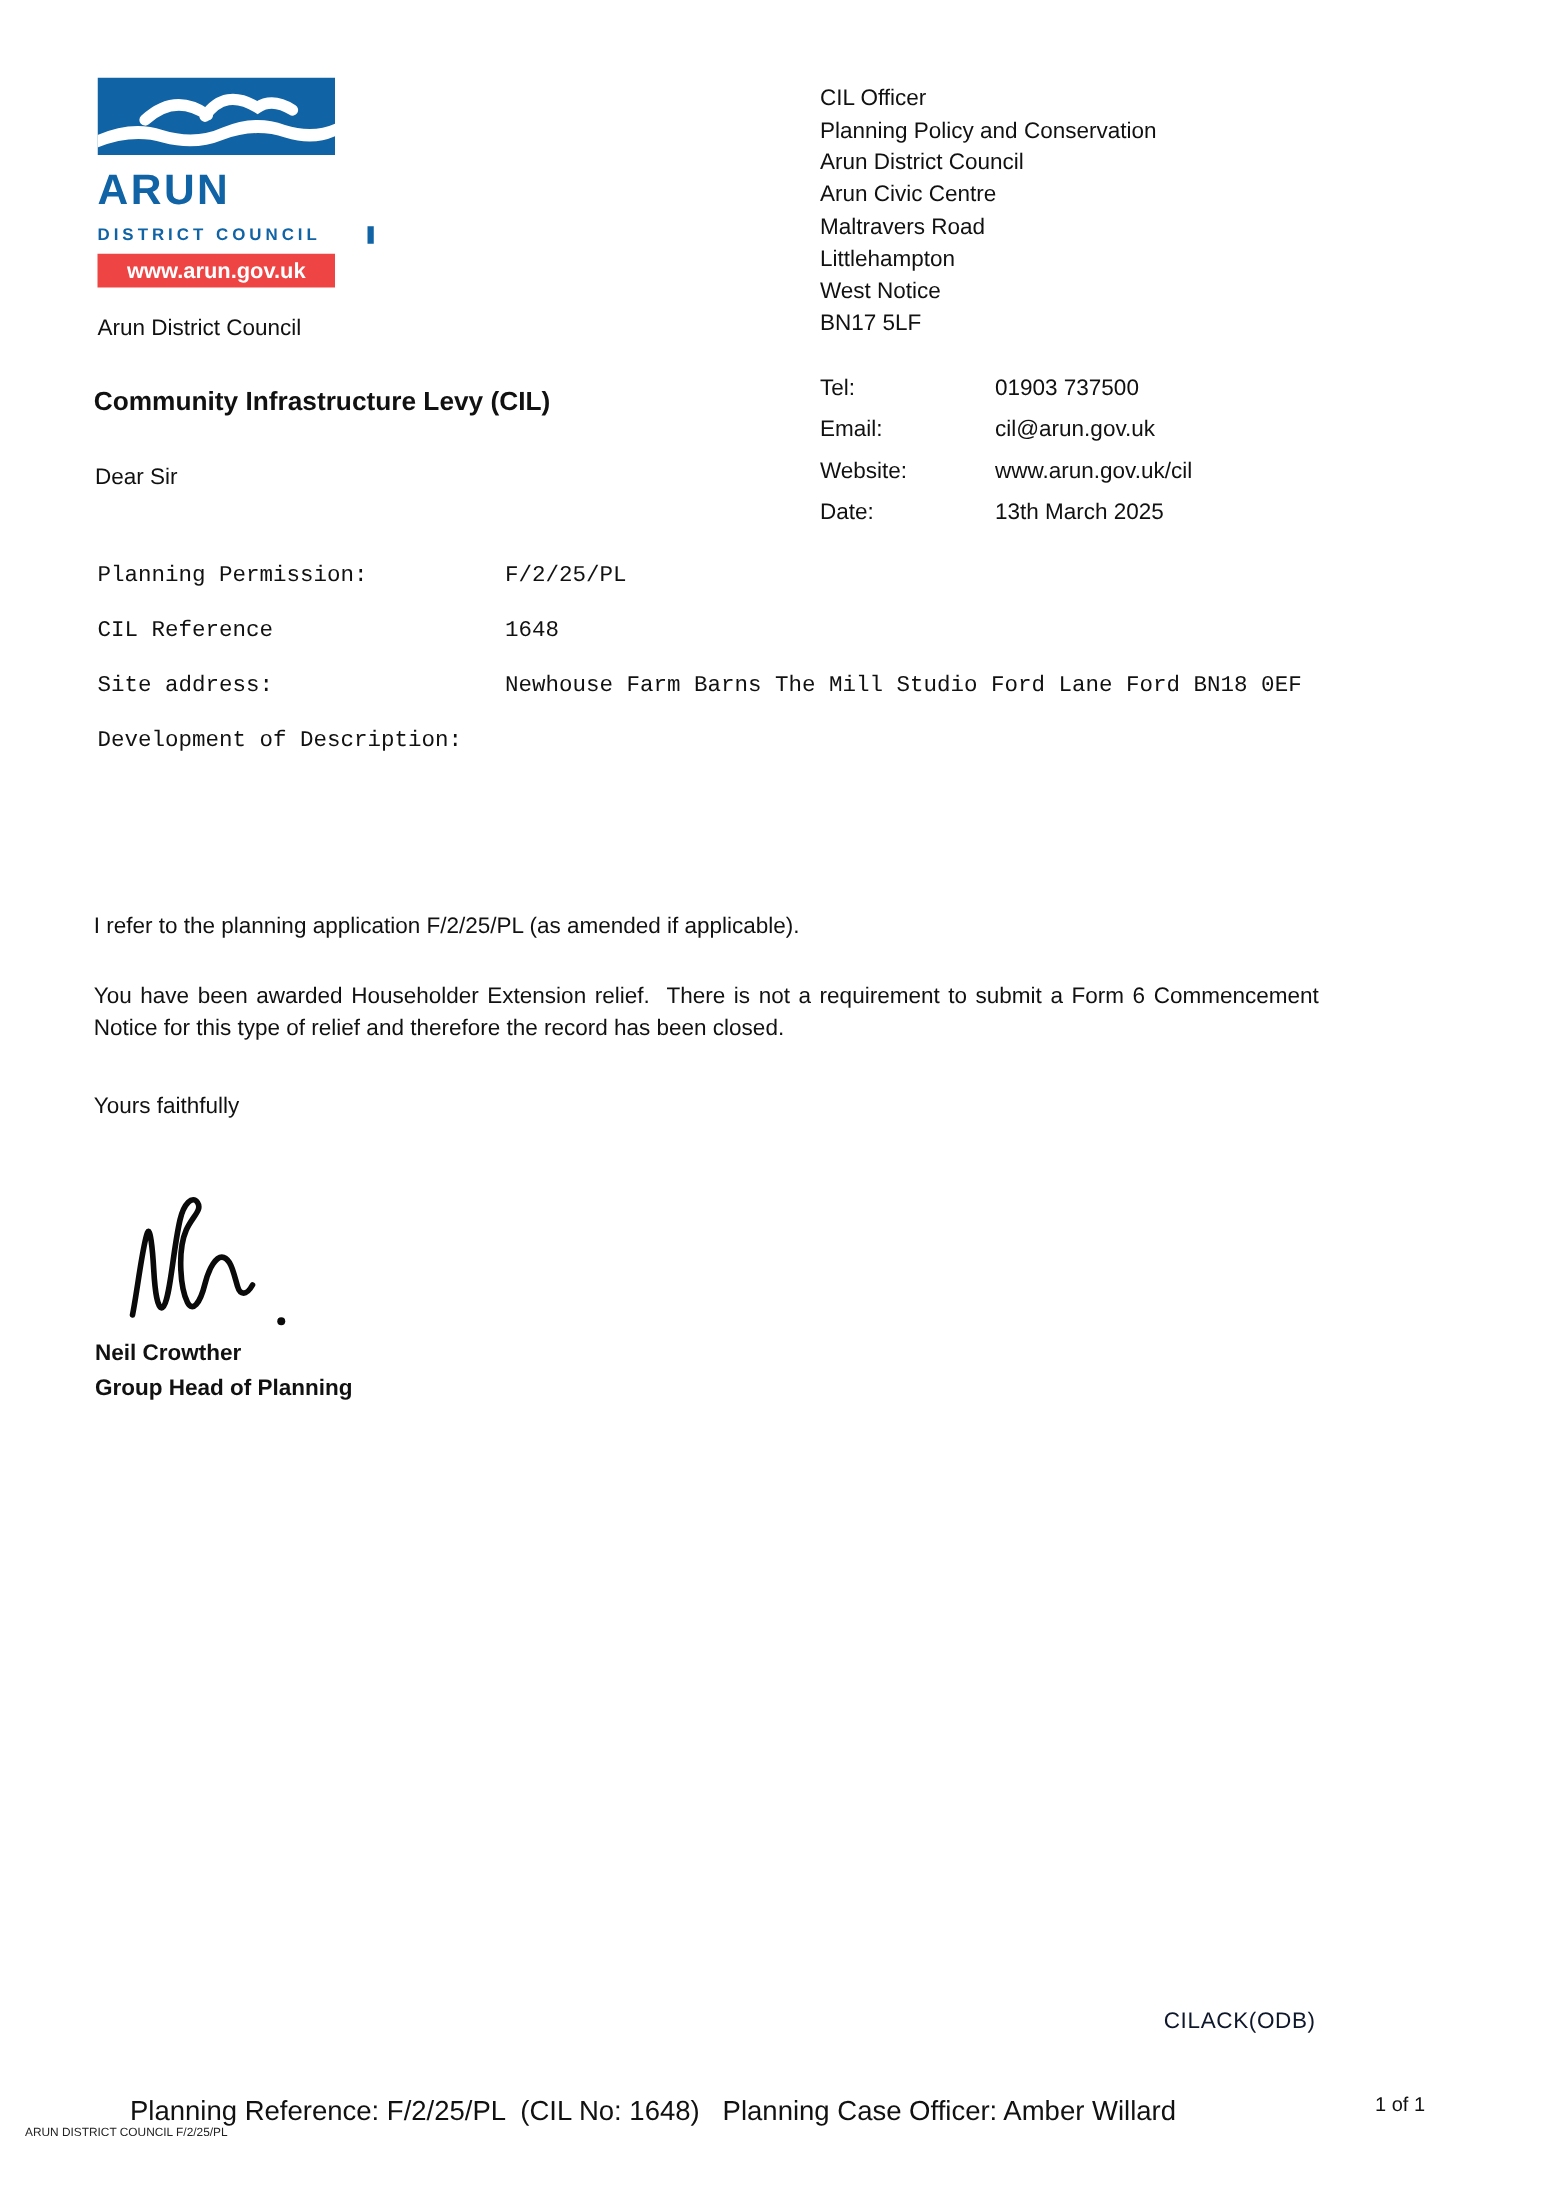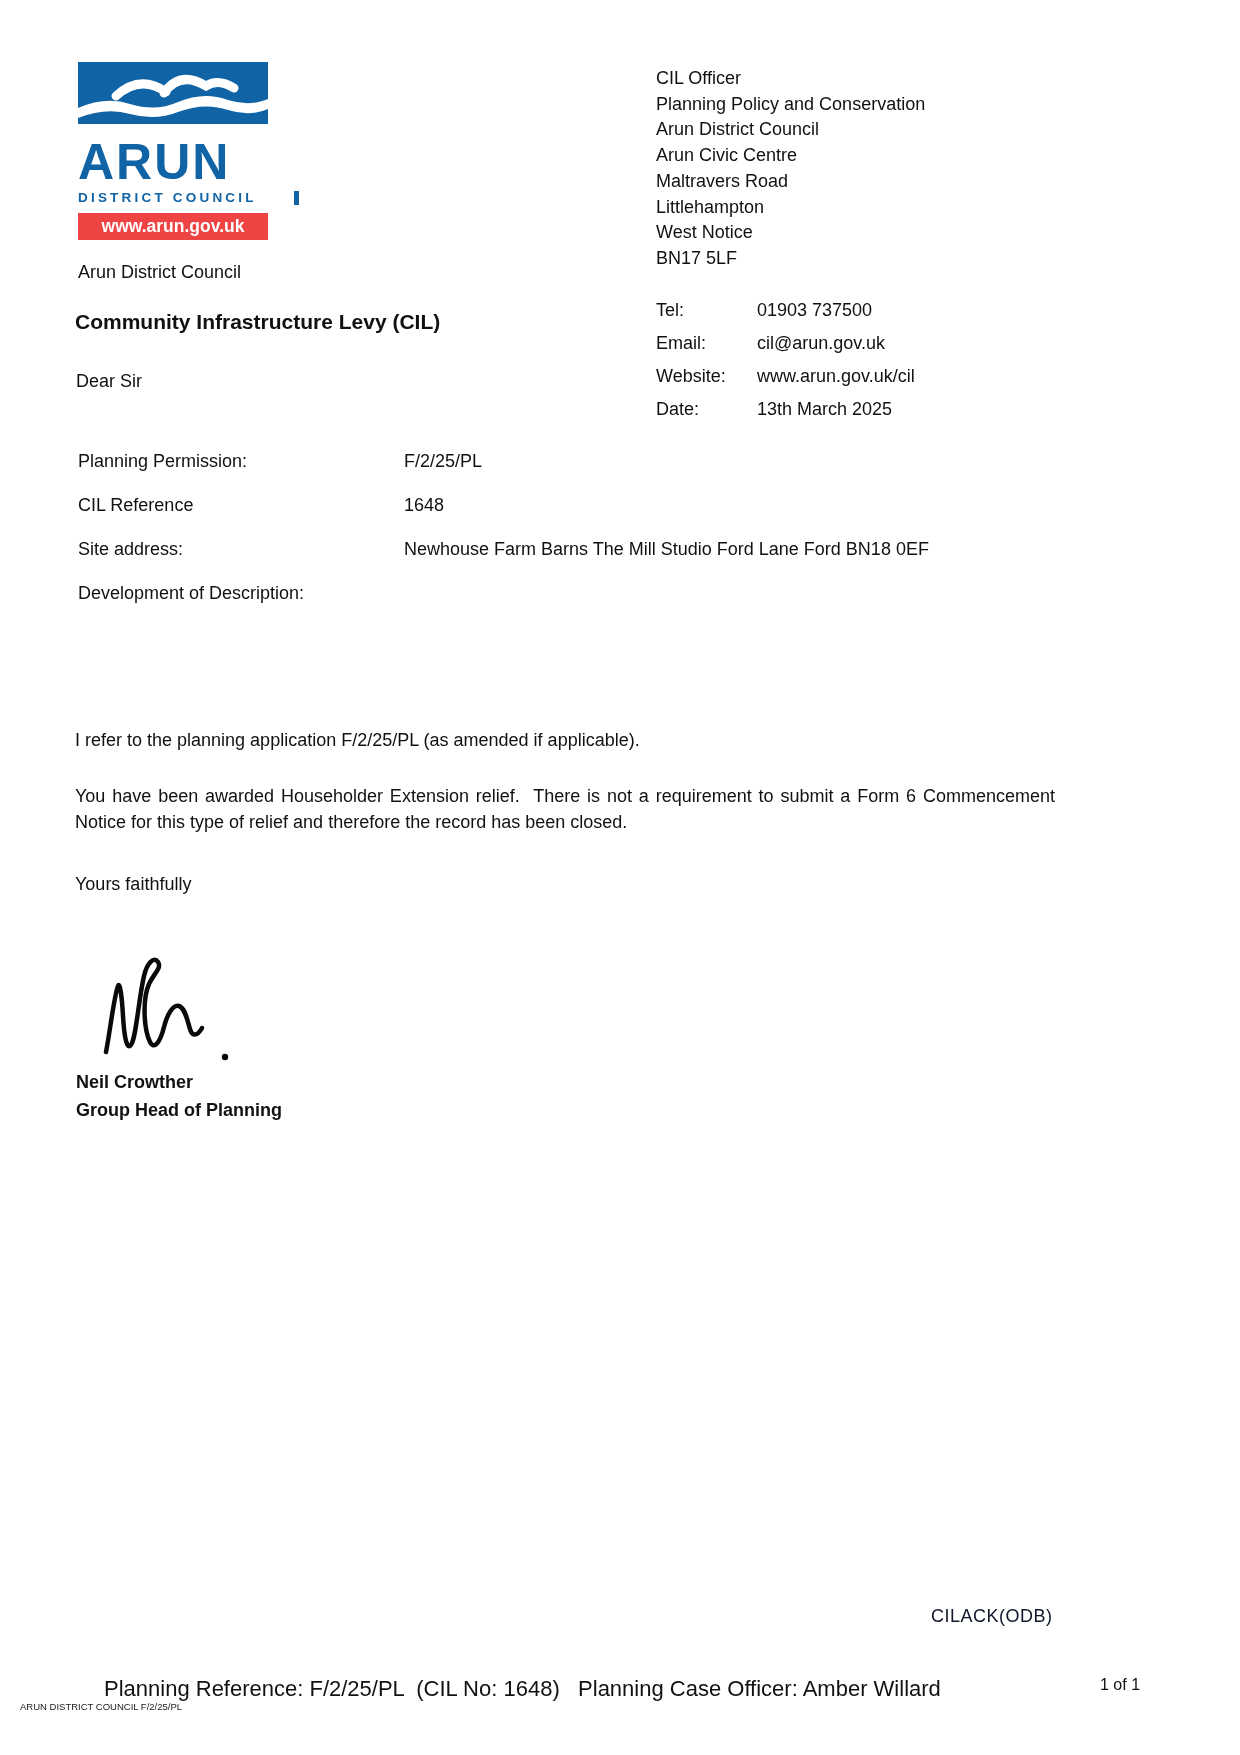--- a/index.html
+++ b/index.html
@@ -10,50 +10,50 @@
     width: 1240px;
     height: 1755px;
     background: #ffffff;
     overflow: hidden;
   }
 
   
   .logo-block { position: absolute; left: 78px; top: 62px; width: 192px; }
   .logo-art { display: block; width: 190px; height: 62px; }
   .logo-word {
-    color: #1063a5; font-weight: bold; font-size: 50px; line-height: 52px;
-    letter-spacing: 2px; margin-top: 12px;
+    color: #1063a5; font-weight: bold; font-size: 34px; line-height: 52px;
+    letter-spacing: 2px; margin-top: 2px;
   }
   .logo-sub {
     color: #1063a5; font-weight: bold; font-size: 13.5px; letter-spacing: 3.2px;
     display: flex; align-items: center; justify-content: space-between; width: 221px;
     margin-top: 2px;
   }
   .logo-sub .accent-bar { width: 5px; height: 14px; background: #1063a5; }
   .logo-urlbar {
     margin-top: 8px; width: 190px; height: 27px; background: #ef4444;
     color: #ffffff; font-weight: bold; font-size: 17.5px;
     display: flex; align-items: center; justify-content: center;
   }
   .logo-caption { margin-top: 22px; font-size: 18px; color: #111; }
 
   
   .recipient { position: absolute; left: 656px; top: 66px; font-size: 18px; line-height: 25.7px; }
   .contact { position: absolute; left: 656px; top: 294px; font-size: 18px; }
-  .contact-row { display: flex; height: 33px; align-items: center; }
+  .contact-row { display: flex; height: 33px; align-items: center; gap: 39px; }
   .contact-label { width: 101px; }
   .contact-value { }
 
   
   .letter-title { position: absolute; left: 75px; top: 310px; font-size: 21px; font-weight: bold; }
   .salutation { position: absolute; left: 76px; top: 371px; font-size: 18px; }
 
   
   .details { position: absolute; left: 78px; top: 448px; width: 978px; }
-  .detail-row { display: flex; margin-bottom: 18px; }
+  .detail-row { display: flex; margin-bottom: 18px; font-family: Liberation Mono, monospace; }
   .detail-label { width: 326px; flex: 0 0 326px; font-size: 18px; line-height: 26px; }
   .detail-value { width: 652px; font-size: 18px; line-height: 26px; }
 
   
   .body-copy { position: absolute; left: 75px; top: 727px; width: 980px; font-size: 18px; line-height: 26px; }
   .body-copy .para-1 { margin-bottom: 30px; }
   .body-copy .para-2 { text-align: justify; white-space: pre-wrap; margin-bottom: 36px; }
   .closing { }
 
   

